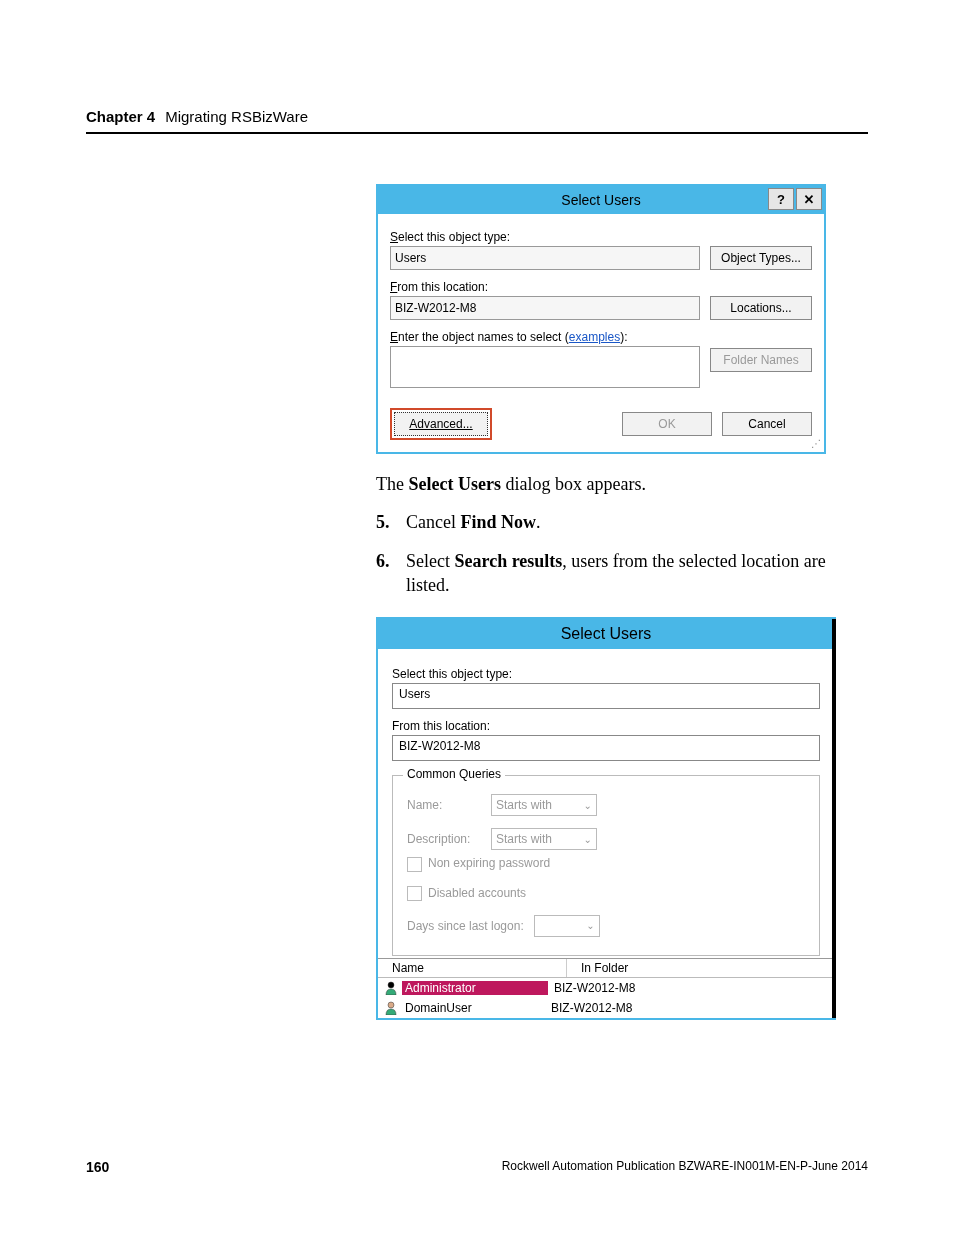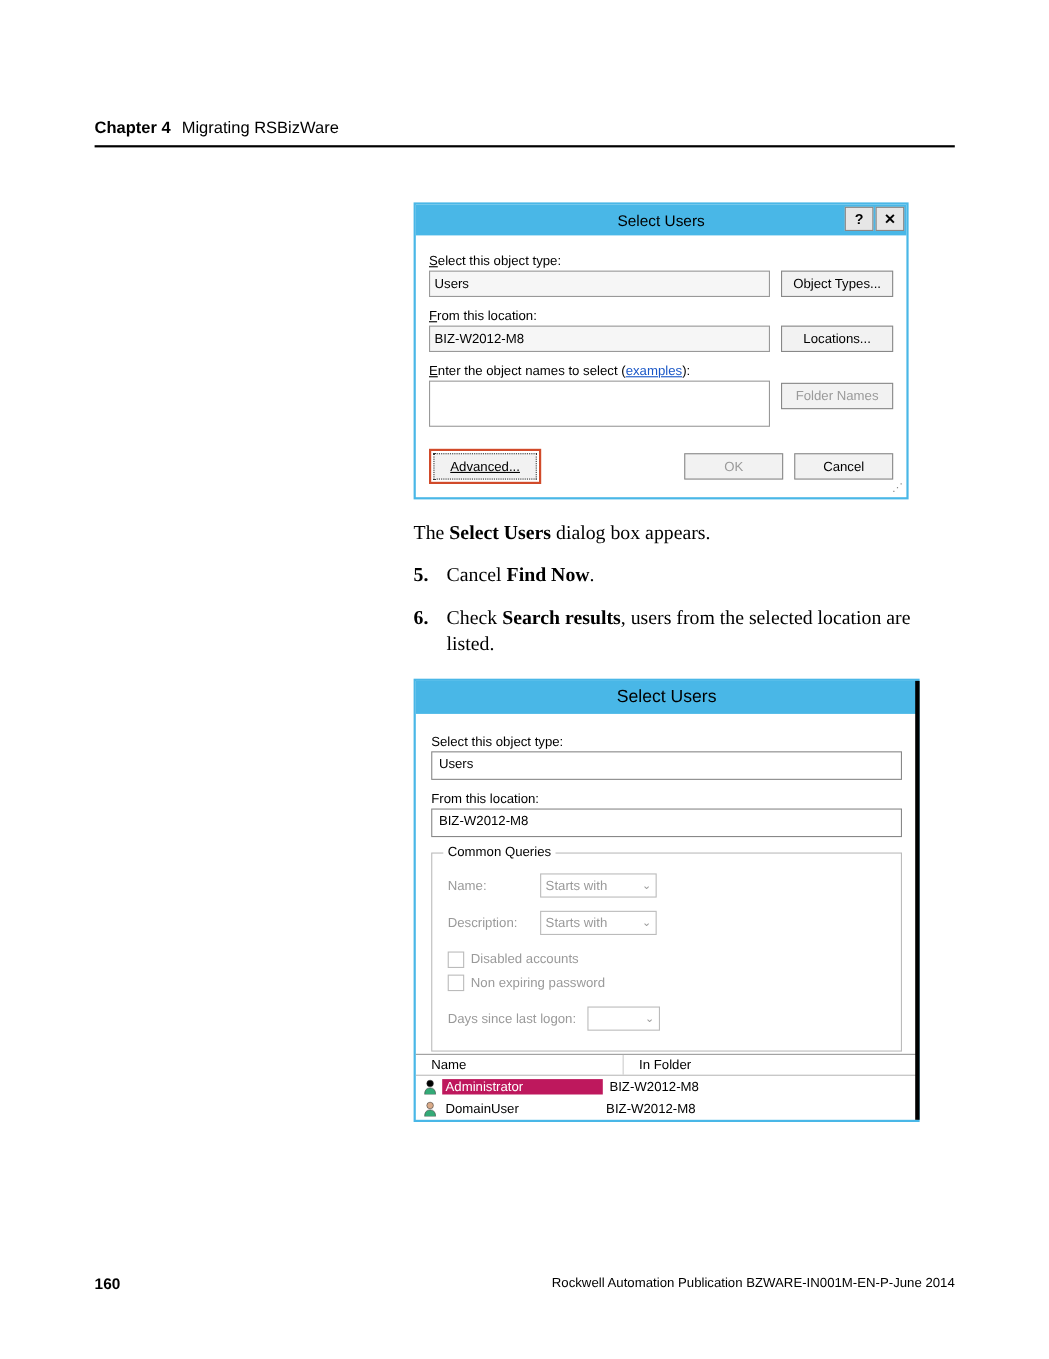--- a/index.html
+++ b/index.html
@@ -357,21 +357,21 @@
     <div class="step">
       <div class="step-num">5.</div>
       <div class="step-body">
         <span>Cancel </span><span class="bold">Find Now</span><span>.</span>
       </div>
     </div>
 
     <div class="step">
       <div class="step-num">6.</div>
       <div class="step-body">
-        <span>Check </span><span class="bold">Search results</span><span>, users from the selected location are listed.</span>
+        <span>Select </span><span class="bold">Search results</span><span>, users from the selected location are listed.</span>
       </div>
     </div>
 
     <div class="dialog2 torn-right">
       <div class="dialog2-title">
         <span>Select Users</span>
       </div>
       <div class="d2-body">
         <div class="field-label">Select this object type:</div>
         <div class="input-outline"><span>Users</span></div>
@@ -390,25 +390,25 @@
             </span>
           </div>
           <div style="display:flex; align-items:center; gap:14px; margin-top:12px;">
             <span class="grey-label" style="width:70px;">Description:</span>
             <span class="combo">
               <span>Starts with</span>
               <span class="chev">⌄</span>
             </span>
           </div>
 
+          <div style="margin-top:6px;">
+            <span class="cb"></span><span class="grey-label">Non expiring password</span>
+          </div>
           <div style="margin-top:14px;">
             <span class="cb"></span><span class="grey-label">Disabled accounts</span>
-          </div>
-          <div style="margin-top:6px;">
-            <span class="cb"></span><span class="grey-label">Non expiring password</span>
           </div>
 
           <div style="margin-top:14px; display:flex; align-items:center; gap:10px;">
             <span class="grey-label">Days since last logon:</span>
             <span class="combo-narrow">
               <span class="chev">⌄</span>
             </span>
           </div>
         </div>
       </div>

